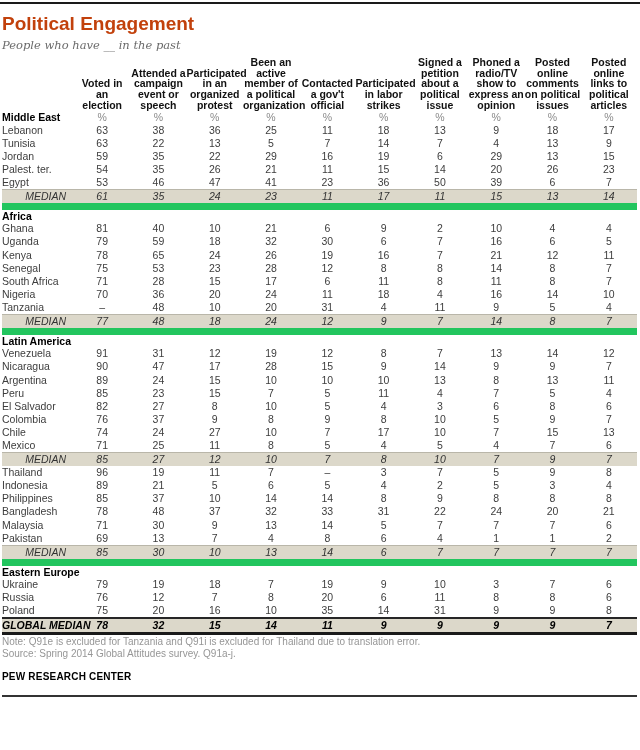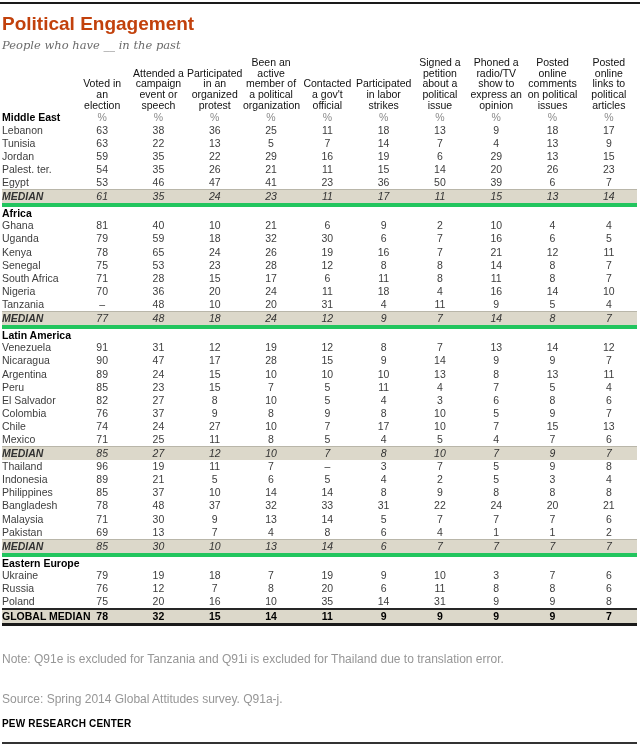--- a/index.html
+++ b/index.html
@@ -3,33 +3,33 @@
 <meta charset="utf-8">
 <style>
   html,body{margin:0;padding:0;background:#fff;width:640px;height:750px;overflow:hidden;
     font-family:"Liberation Sans",sans-serif;-webkit-font-smoothing:antialiased;}
   .topbar{height:2px;background:#1a1a1a;margin-top:2px;}
   .page{padding:0 3px 0 2px;}
   h1{font-size:19px;line-height:19px;margin:10px 0 0;color:#c2410c;font-weight:bold;}
   .subtitle{font-family:"DejaVu Serif",serif;font-style:italic;font-size:11.5px;color:#6b6b6b;margin-top:5px;}
   table{width:100%;border-collapse:collapse;table-layout:fixed;margin-top:5px;}
   col.c-label{width:72px;}
-  th{font-size:10.5px;font-weight:normal;line-height:10.7px;vertical-align:bottom;text-align:center;
+  th{font-size:10.5px;font-weight:bold;line-height:10.7px;vertical-align:bottom;text-align:center;
      padding:0;color:#111;white-space:pre-line;overflow:visible;}
   td{font-size:10.5px;line-height:13.1px;height:13.1px;text-align:center;color:#3d3d3d;padding:0;white-space:nowrap;}
   td.label{text-align:left;}
   tr.unit td{color:#8a8a8a;}
   tr.unit td.label{color:#000;font-weight:bold;}
-  tr.section td{font-weight:bold;color:#000;border-top:4px solid #22c55e;line-height:12.2px;height:12.2px;}
+  tr.section td{font-weight:bold;color:#000;border-top:7px solid #22c55e;line-height:12.2px;height:12.2px;}
   tr.median td{background:#dcd8ca;font-style:italic;color:#333;border-top:1px solid #b9b6a9;}
-  tr.median td.label{padding-right:8px;font-weight:bold;}
-  tr.global td{background:#dcd8ca;font-weight:bold;color:#000;
+  tr.median td.label{text-align:right;padding-right:8px;}
+  tr.global td{background:#dcd8ca;font-style:italic;font-weight:bold;color:#000;
      border-top:2px solid #262626;border-bottom:3px solid #1a1a1a;}
   tr.global td.label{text-align:left;}
-  .note{font-size:12px;color:#969696;margin-top:26px;}
+  .note{font-size:10px;color:#969696;margin-top:1px;}
   .brand{font-size:10px;font-weight:bold;color:#000;margin-top:12px;letter-spacing:0.2px;}
   .bottomline{height:2px;background:#333;margin-top:13px;}
 </style>
 </head>
 <body>
 
 <div class="topbar"></div>
 <div class="page">
   <h1>Political Engagement</h1>
   <div class="subtitle">People who have __ in the past</div>

